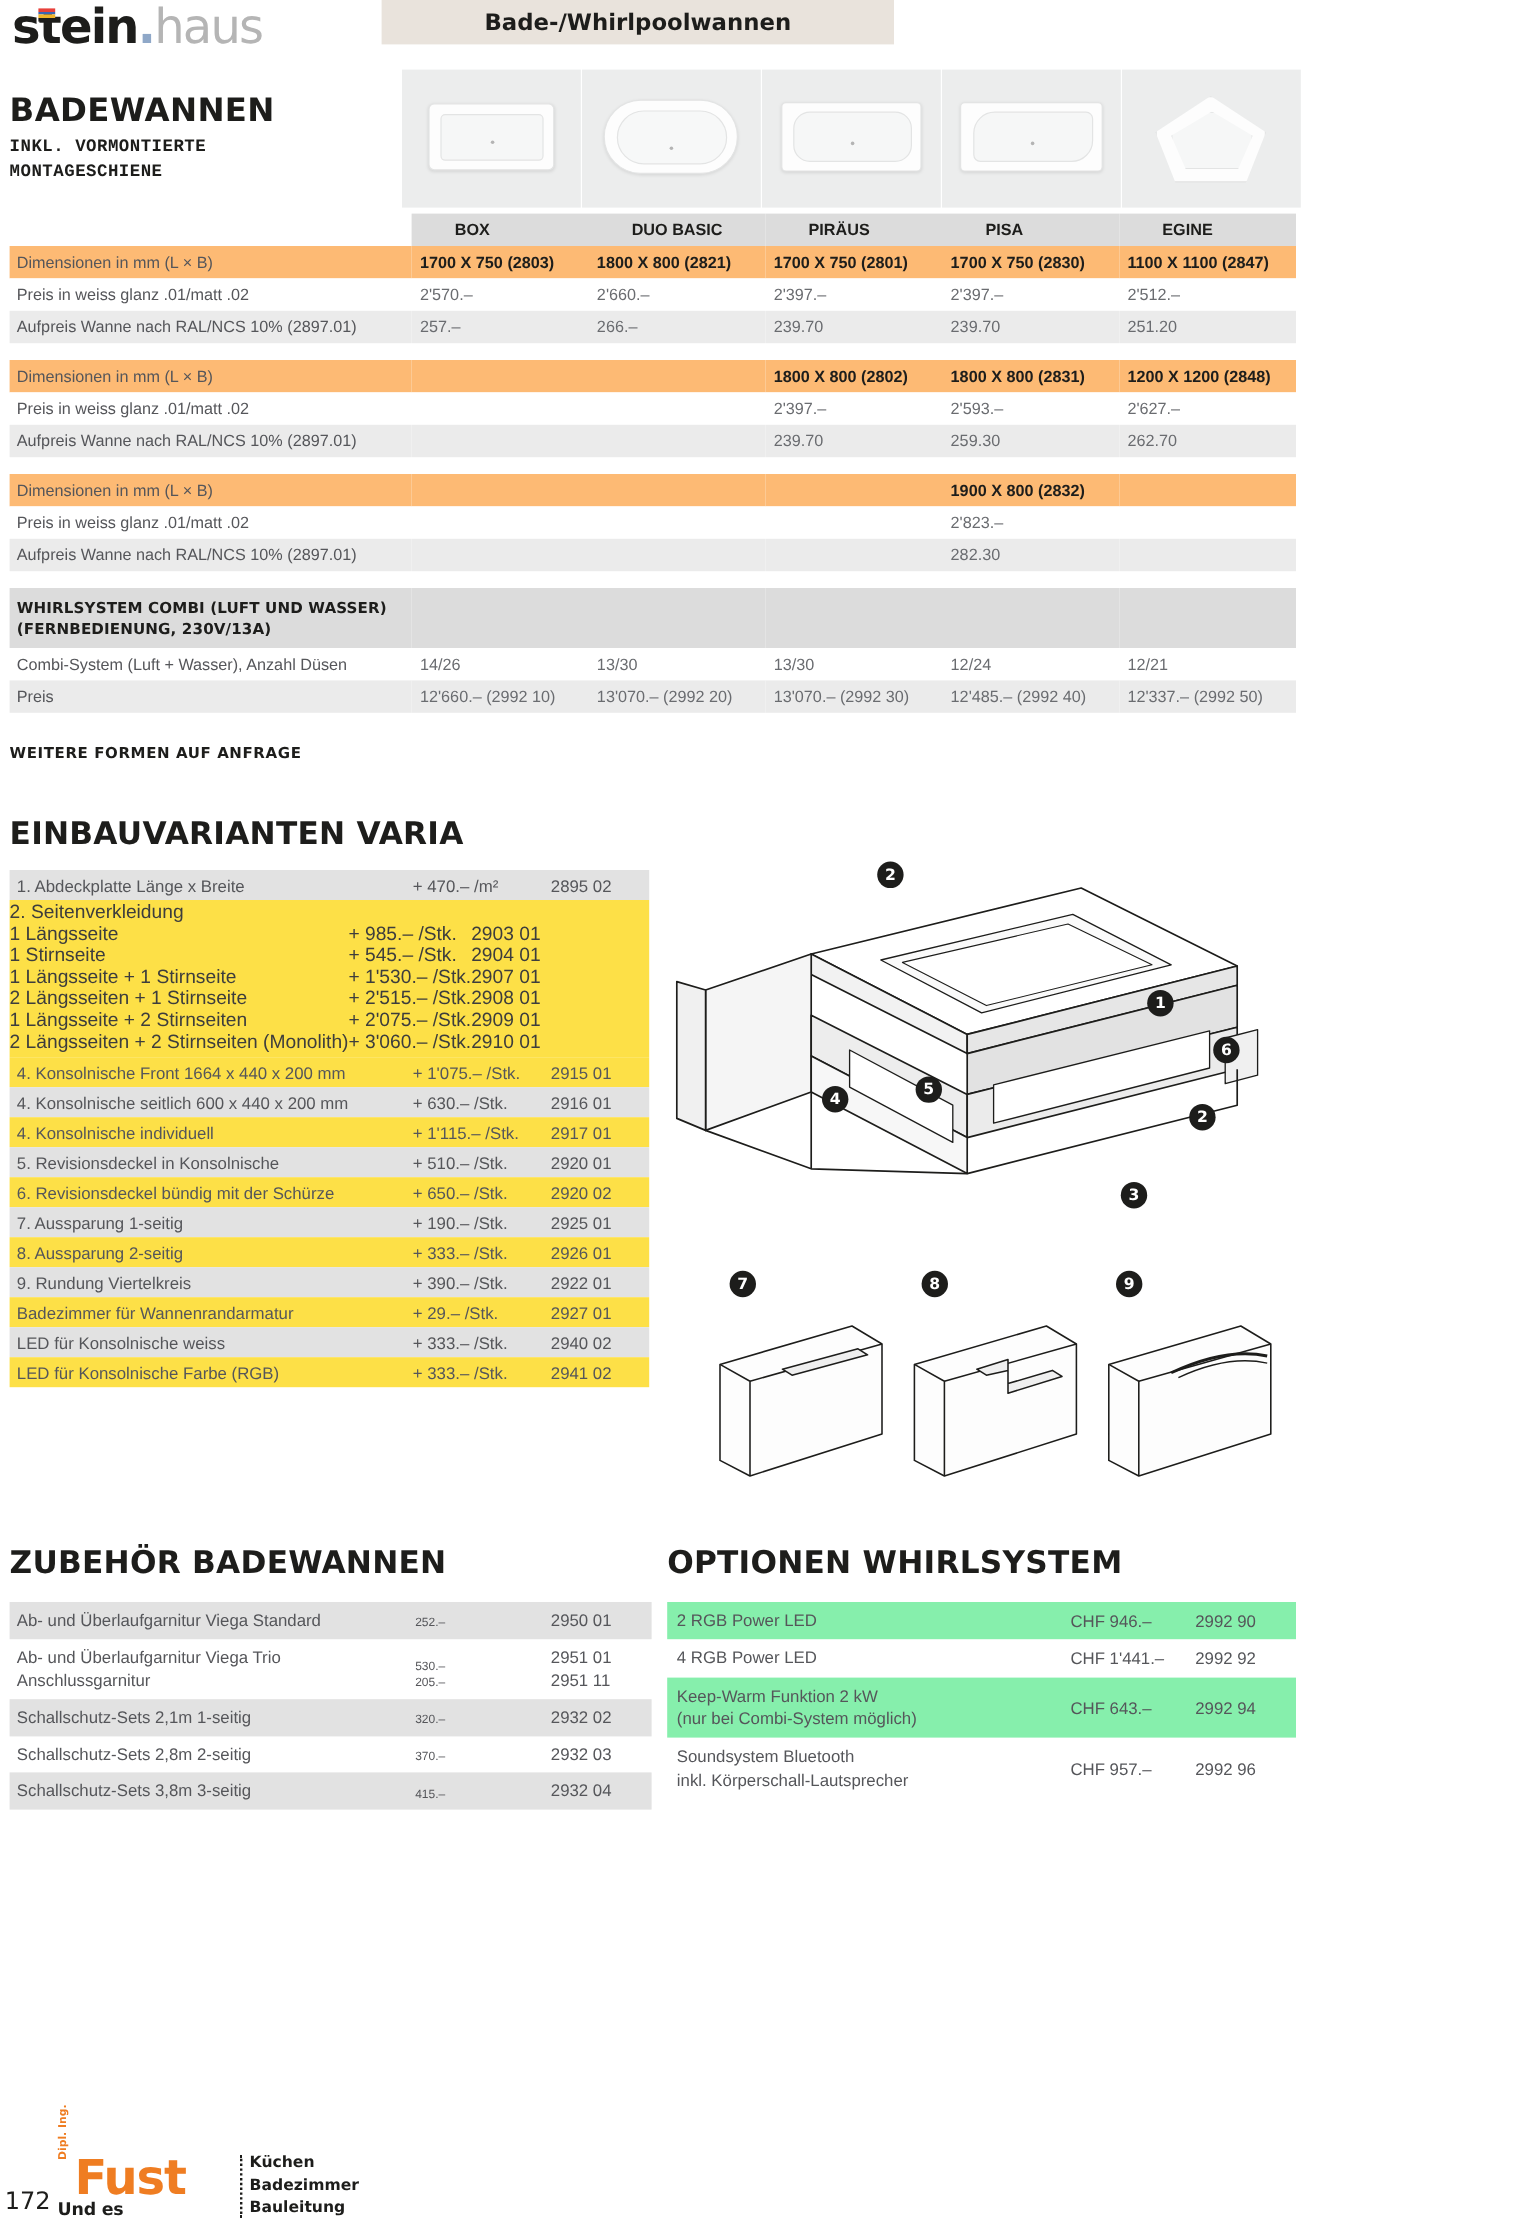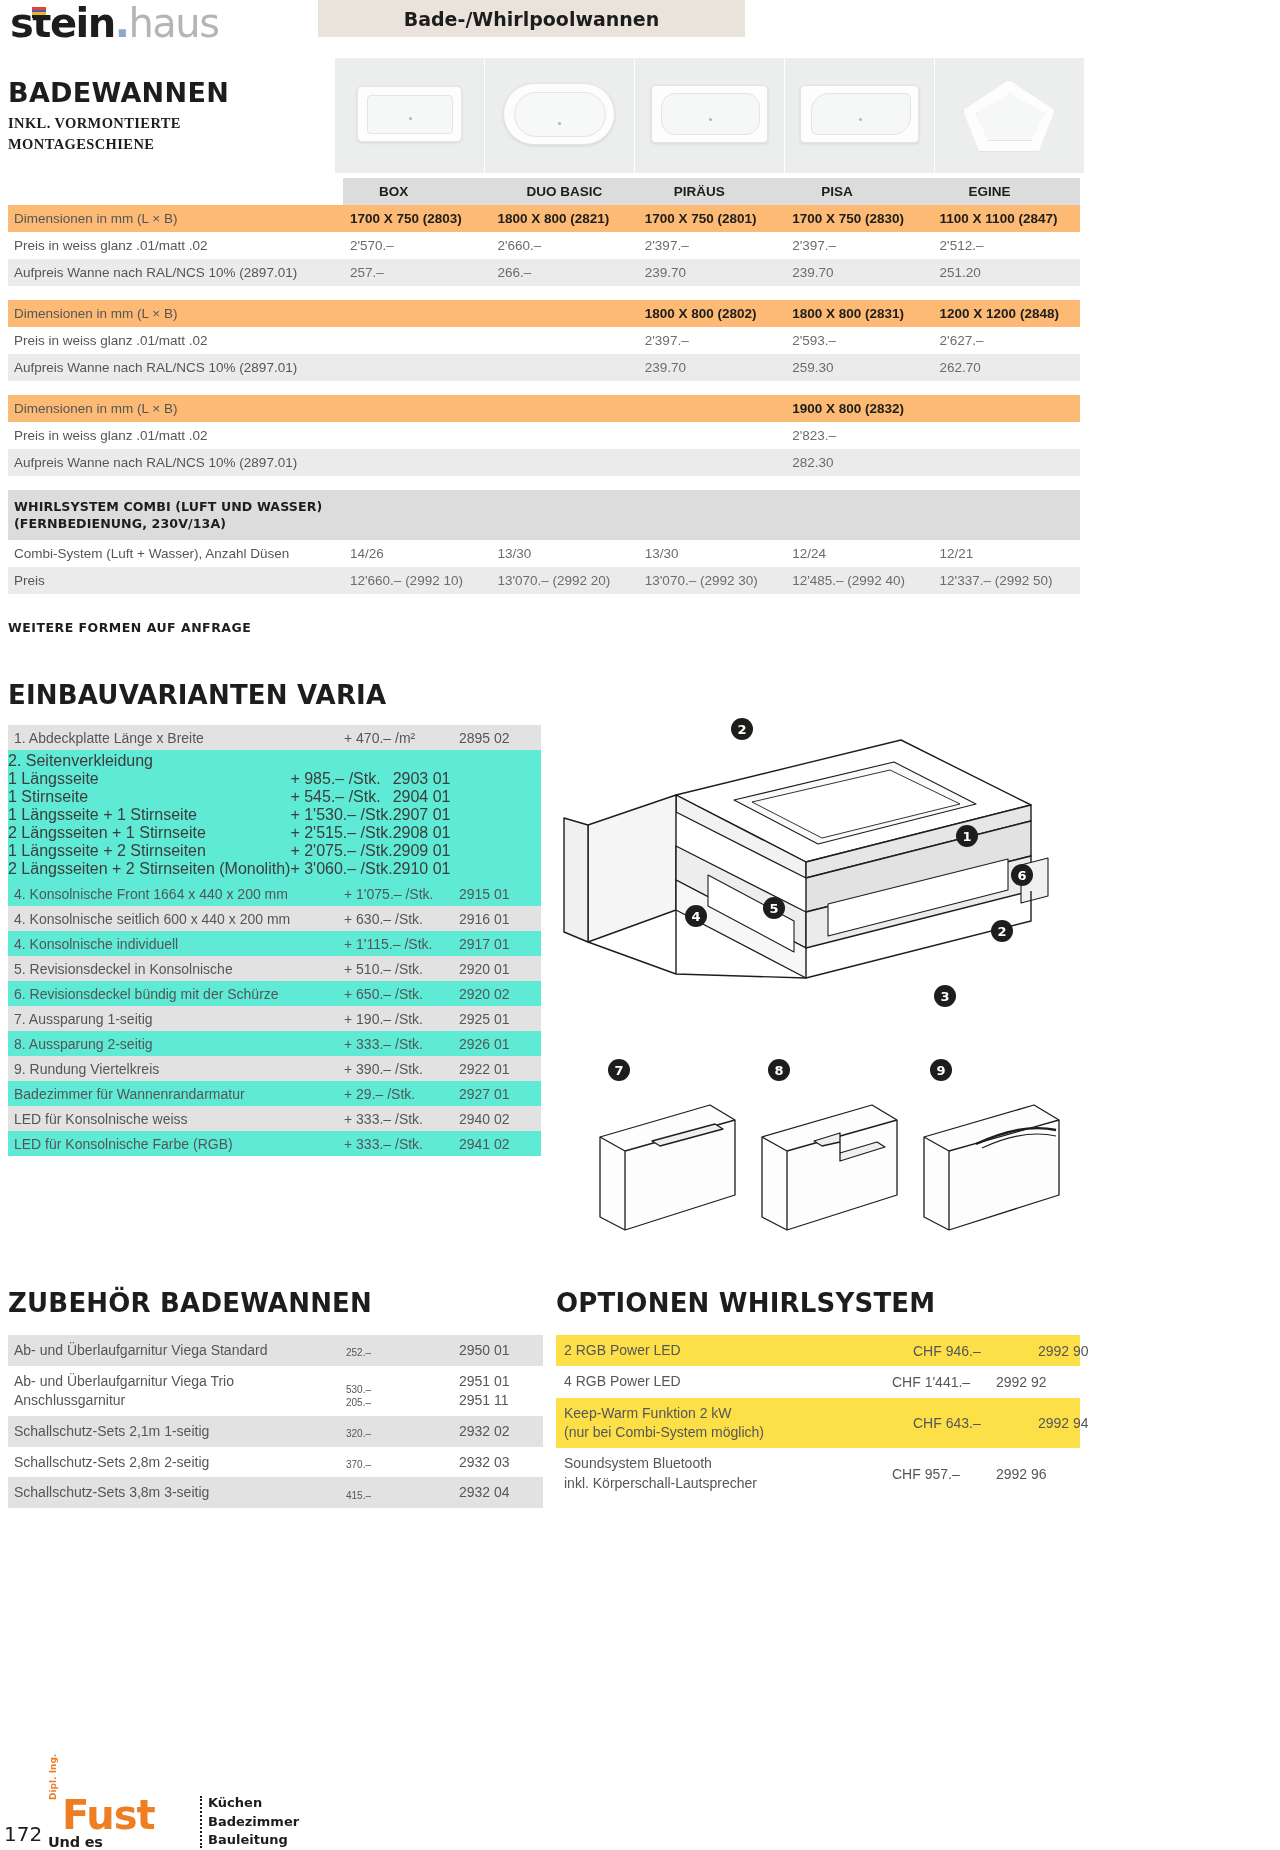--- a/index.html
+++ b/index.html
@@ -24,21 +24,21 @@
   #header-tab {
     position:absolute; left:318px; top:0; width:427px; height:37px;
     background:#e9e3dc;
     display:flex; align-items:center; justify-content:center;
   }
   #header-tab span { font-size:19px; font-weight:bold; color:#1d1d1b; font-family:"DejaVu Sans", sans-serif; }
 
   
   #titleblock { position:absolute; left:8px; top:78px; width:320px; }
   #titleblock .h1 { font-size:27px; font-weight:bold; color:#1d1d1b; letter-spacing:0.3px; font-family:"DejaVu Sans", sans-serif; line-height:1.1;}
-  #titleblock .h2 { font-size:14.5px; font-weight:bold; color:#1d1d1b; letter-spacing:0.4px; font-family:Liberation Serif, serif; line-height:1.45; margin-top:5px;}
+  #titleblock .h2 { font-size:14.5px; font-weight:bold; color:#1d1d1b; letter-spacing:0.4px; font-family:Liberation Mono, monospace; line-height:1.45; margin-top:5px;}
 
   
   #photostrip { position:absolute; left:335px; top:58px; width:945px; height:115px; display:flex; }
   .photo-cell { width:148.8px; height:115px; background:#eceded; margin-right:1.2px; position:relative; overflow:hidden; }
   .photo-cell:last-child { margin-right:0; }
   .tub { position:absolute; background:#fdfdfd; border:1px solid #e3e4e4; box-shadow:0 1px 3px rgba(0,0,0,.10); }
   .tub .drain { position:absolute; width:3px; height:3px; background:#b4b4b4; border-radius:50%; }
 
   
   #matrix { position:absolute; left:8px; top:178px; width:1072px; border-collapse:collapse; }
@@ -57,38 +57,38 @@
   .mx-note { position:absolute; left:8px; top:620px; font-size:12.5px; font-weight:bold; letter-spacing:0.5px; color:#1d1d1b; font-family:"DejaVu Sans", sans-serif;}
 
   
   .sect-h { font-size:26px; font-weight:bold; color:#1d1d1b; letter-spacing:0.2px; font-family:"DejaVu Sans", sans-serif; }
 
   
   #einbau-h { position:absolute; left:8px; top:680px; }
   #einbau { position:absolute; left:8px; top:725px; width:533px; }
   .eb-row { display:flex; width:533px; align-items:flex-start; }
   .eb-row.alt { background:#e2e2e2; }
-  .eb-row.plain { background:#5eead4; }
+  .eb-row.plain { background:#fde047; }
   .eb-name { flex:0 0 330px; width:330px; padding:4.5px 4px 4.5px 6px; font-size:14px; color:#55565a; }
   .eb-price { flex:0 0 115px; width:115px; padding:4.5px 4px 4.5px 6px; font-size:14px; color:#55565a; }
   .eb-code { flex:0 0 88px; width:88px; padding:4.5px 4px 4.5px 6px; font-size:14px; color:#55565a; }
 
   
   #zub-h { position:absolute; left:8px; top:1288px; }
   #zub { position:absolute; left:8px; top:1335px; width:535px; }
   .zb-row { display:flex; width:535px; align-items:flex-end; }
   .zb-row.alt { background:#e2e2e2; }
   .zb-name { flex:0 0 332px; width:332px; padding:6px 4px 6px 6px; font-size:14px; color:#55565a; line-height:1.35; }
   .zb-price { flex:0 0 113px; width:113px; padding:6px 4px 6px 6px; font-size:10px; color:#55565a; line-height:1.35; white-space:pre-line;}
   .zb-code { flex:0 0 90px; width:90px; padding:6px 4px 6px 6px; font-size:14px; color:#55565a; line-height:1.35; white-space:pre-line;}
 
   #opt-h { position:absolute; left:556px; top:1288px; }
   #opt { position:absolute; left:556px; top:1335px; width:524px; }
   .op-row { display:flex; width:524px; align-items:center; }
-  .op-row.alt { background:#fde047;gap:21px; }
+  .op-row.alt { background:#86efac; }
   .op-name { flex:0 0 330px; width:330px; padding:6px 4px 6px 8px; font-size:14px; color:#55565a; line-height:1.38; }
   .op-price { flex:0 0 104px; width:104px; padding:6px 4px 6px 6px; font-size:14px; color:#55565a; }
   .op-code { flex:0 0 90px; width:90px; padding:6px 4px 6px 6px; font-size:14px; color:#55565a; }
 
   
   #diagram-main { position:absolute; left:556px; top:700px; width:520px; height:330px; }
   #diagram-row { position:absolute; left:590px; top:1045px; width:500px; height:210px; }
   .num-badge {
     position:absolute; width:22px; height:22px; border-radius:50%;
     background:#1d1d1b; color:#ffffff; font-size:13px; font-weight:bold;

